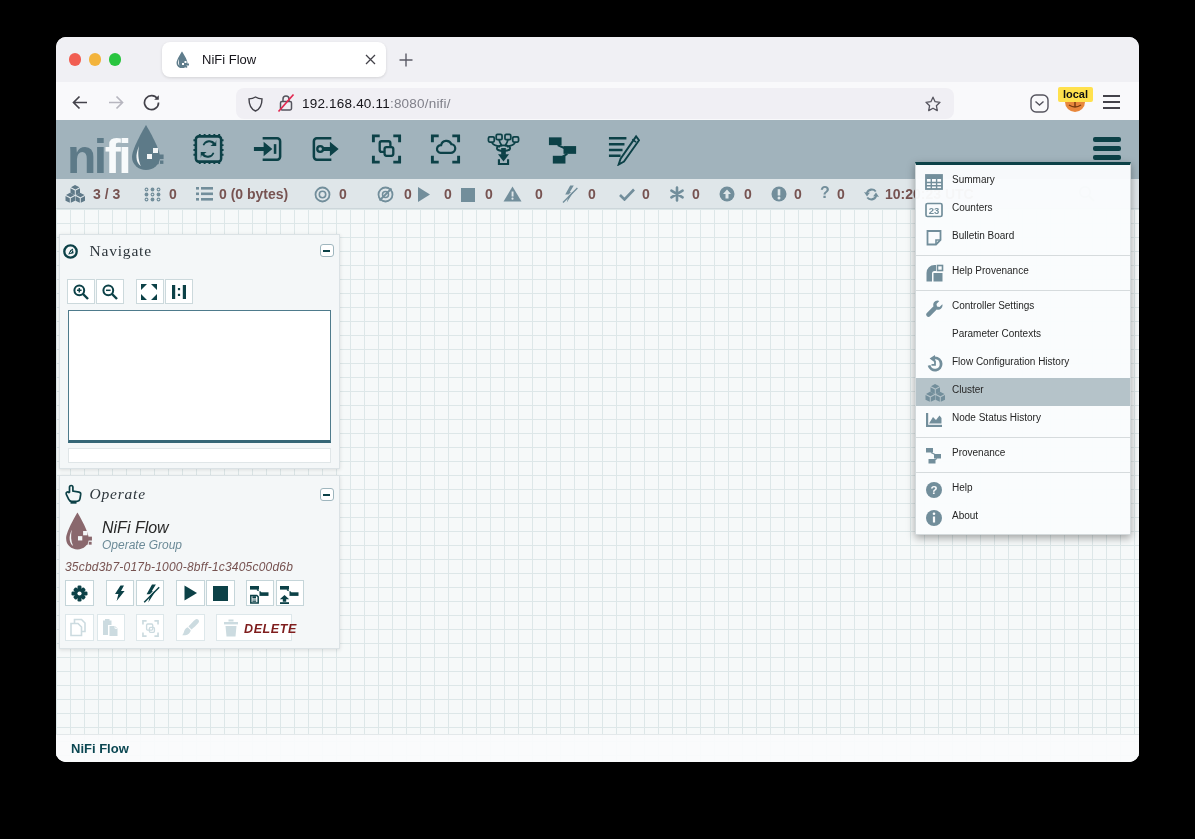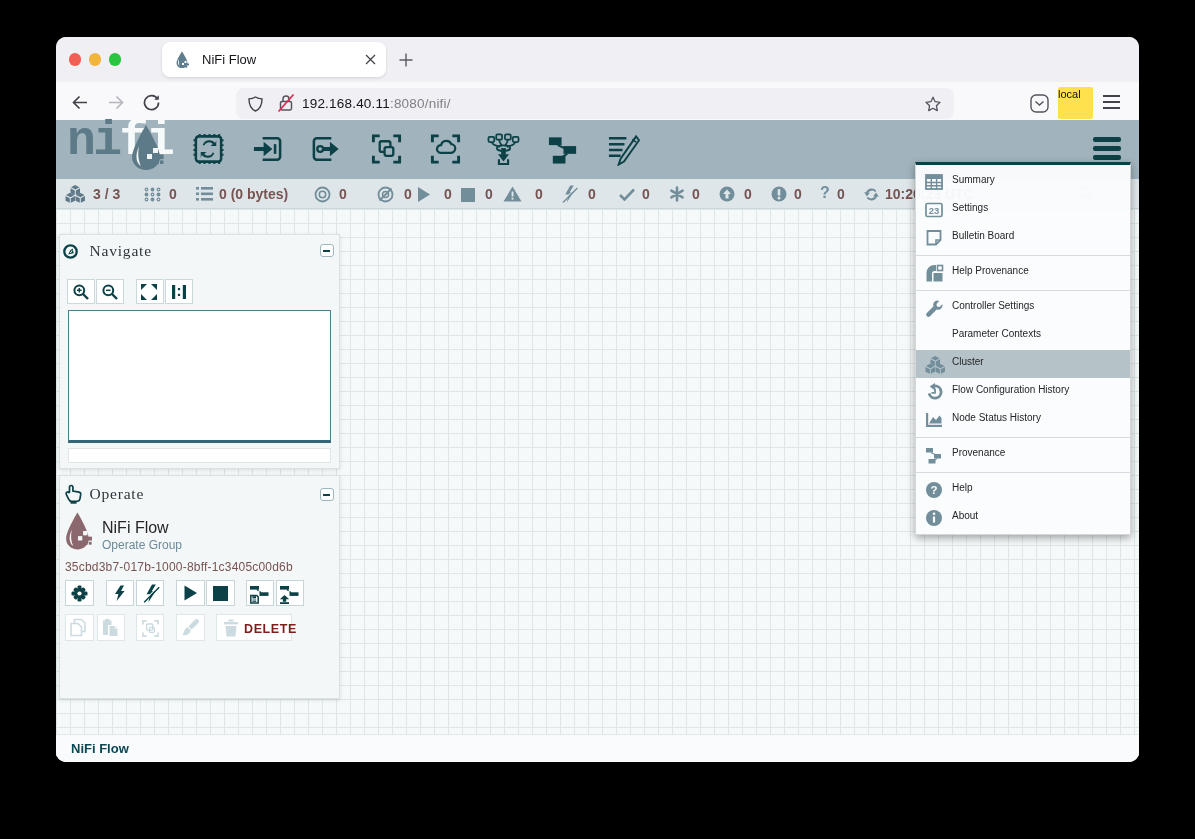--- a/index.html
+++ b/index.html
@@ -13,21 +13,21 @@
 .tl{width:12.5px;height:12.5px;border-radius:50%;top:16.3px;}
 #tab{left:106px;top:5px;width:224px;height:35px;background:#fff;border-radius:8px;
   box-shadow:0 1px 3px rgba(0,0,0,.12);}
 #tabtitle{left:40px;top:10px;font-size:13px;color:#15141a;}
 #navbar{left:0;top:45px;width:1083px;height:38px;background:#f9f9fb;}
 #urlbar{left:180px;top:51px;width:718px;height:31px;background:#f0eff4;border-radius:8px;}
 #urltext{left:246px;top:58.5px;font-size:13.5px;color:#15141a;letter-spacing:.2px;text-align:center;}
 #urltext .dim{color:#80808a;}
 
 #nifihead{left:0;top:83px;width:1083px;height:59px;background:#a1b3bc;}
-#logotext{left:11px;top:80px;font-size:48px;line-height:48px;font-weight:bold;letter-spacing:-2.5px;color:#5d7a88;font-family:Liberation Mono, monospace;}
+#logotext{left:11px;top:96px;font-size:48px;line-height:48px;font-weight:bold;letter-spacing:-2.5px;color:#5d7a88;}
 #logotext .fi{color:#f7fafb;}
 .tbicon{top:95px;width:33px;height:34px;}
 #burger{left:1037px;top:100px;width:28px;height:23px;}
 #burger div{position:absolute;left:0;width:28px;height:4.6px;border-radius:2px;background:#0c4147;}
 
 #statusbar{left:0;top:142px;width:1083px;height:30px;background:#dfe6e9;
   border-bottom:1px solid #ccd6da;}
 .sic{top:149px;}
 .cnt{top:149px;font-size:14px;font-weight:bold;color:#775351;}
 
@@ -36,21 +36,21 @@
   background-image:linear-gradient(#dde7e8 1px,transparent 1px),
     linear-gradient(90deg,#dde7e8 1px,transparent 1px);
   background-size:14px 14px;}
 #crumb{left:0;top:697px;width:1083px;height:28px;background:rgba(250,251,252,.93);
   border-top:1px solid #e3e8ea;}
 #crumbtext{left:15px;top:704px;font-size:13px;font-weight:bold;color:#0b4752;}
 
 .panel{left:2.5px;width:281px;background:#f4f7f8;border:1px solid #dbe2e5;
   box-shadow:0 1px 4px rgba(0,0,0,.12);padding-left:27px;}
 #navpanel{top:197px;height:235px;}
-#oppanel{top:438px;height:224px;}
+#oppanel{top:438px;height:174px;font-style:italic;}
 .ptitle{font-family:"Liberation Serif",serif;font-size:15.5px;font-weight:500;letter-spacing:.8px;color:#2d363c;}
 .minbtn{left:260px;width:14px;height:13px;background:#fff;border:1px solid #9fb6be;
   border-radius:3px;}
 .minbtn div{position:absolute;left:2.5px;top:5px;width:7px;height:1.6px;background:#0c4147;}
 .zbtn{top:44px;height:25px;width:28px;background:#fff;border:1px solid #ccd9dc;}
 #birdseye{left:8px;top:75px;width:263px;height:133px;background:#fff;
   border:1px solid #4e7b8c;border-bottom:3px solid #356676;}
 #bslider{left:8px;top:213px;width:263px;height:15px;background:#fff;border:1px solid #e0e6e8;}
 .obtn{height:26px;width:28.5px;background:#fff;border:1px solid #c5d5d9;top:104px;}
 .obtn2{height:27px;width:28.5px;background:#fff;border:1px solid #dde7ea;top:138px;}
@@ -120,22 +120,22 @@
     <path d="M8 1.2 L10.1 5.7 L15 6.3 L11.4 9.7 L12.3 14.6 L8 12.2 L3.7 14.6 L4.6 9.7 L1 6.3 L5.9 5.7 Z" fill="none" stroke="#55545e" stroke-width="1.3" stroke-linejoin="round"></path>
   </svg>
   <svg class="abs" style="left:974px;top:57px;" width="19" height="19" viewBox="0 0 19 19">
     <rect x="1" y="1" width="17" height="17" rx="5" fill="none" stroke="#55545e" stroke-width="1.4"></rect>
     <path d="M5.5 7.5 L9.5 11 L13.5 7.5" fill="none" stroke="#55545e" stroke-width="1.4"></path>
   </svg>
   <div class="abs" style="left:1009px;top:55px;width:20px;height:20px;border-radius:50%;background:#e8873c;"></div>
   <svg class="abs" style="left:1009px;top:55px;" width="20" height="20" viewBox="0 0 20 20">
     <path d="M4 8 Q10 4 16 8 M4 13 Q10 17 16 13 M10 5 V15" stroke="#7a3c10" stroke-width="1.5" fill="none"></path>
   </svg>
-  <div class="abs" style="left:1002px;top:50px;width:35px;height:32px;background:#ffe14d;border-radius:2px;
-    font-size:11px;font-weight:normal;color:#111;line-height:15px;">local</div>
+  <div class="abs" style="left:1002px;top:50px;width:35px;height:15px;background:#ffe14d;border-radius:2px;
+    font-size:11px;font-weight:bold;color:#111;text-align:center;line-height:15px;">local</div>
   <div class="abs" style="left:1047px;top:58px;width:17px;height:2px;background:#43424a;"></div>
   <div class="abs" style="left:1047px;top:64px;width:17px;height:2px;background:#43424a;"></div>
   <div class="abs" style="left:1047px;top:70px;width:17px;height:2px;background:#43424a;"></div>
 
   <div id="nifihead" class="abs"></div>
   <div id="logotext" class="abs">ni<span class="fi">fi</span></div>
   <svg class="abs" style="left:74px;top:87px;" width="36" height="47" viewBox="0 0 36 47">
     <path d="M16 1 C16 1 2 24 2 33 a14 13 0 0 0 28 0 C30 24 16 1 16 1Z" fill="#5d7a88"></path>
     <path d="M9 22 C7 27 6.2 31 6.5 33.5 a11.5 11.5 0 0 0 4.3 8.8 C8 35 7.8 29 9 22Z" fill="#f2f5f6"></path>
     <rect x="17" y="30" width="5" height="5" fill="#f2f5f6"></rect>
@@ -465,21 +465,21 @@
         <rect x="1" y="2" width="16" height="4" fill="#728e9b"></rect>
         <path d="M1 9.5 h16 M1 12.8 h16 M6.3 6 v10 M11.6 6 v10" stroke="#728e9b" stroke-width="1.4"></path>
       </svg>
       <div class="mtext">Summary</div>
     </div>
     <div class="mi">
       <svg width="18" height="18" viewBox="0 0 18 18">
         <rect x="1" y="2.5" width="16" height="13" rx="1.5" fill="none" stroke="#728e9b" stroke-width="1.7"></rect>
         <text x="9" y="12.6" font-size="9.5" font-weight="bold" fill="#728e9b" text-anchor="middle" font-family="Liberation Sans">23</text>
       </svg>
-      <div class="mtext">Settings</div>
+      <div class="mtext">Counters</div>
     </div>
     <div class="mi">
       <svg width="18" height="18" viewBox="0 0 18 18">
         <path d="M2.5 2 H15.5 V11 L11 15.5 H2.5Z" fill="none" stroke="#728e9b" stroke-width="1.8"></path>
         <path d="M15.5 11 H11 V15.5" fill="none" stroke="#728e9b" stroke-width="1.6"></path>
       </svg>
       <div class="mtext">Bulletin Board</div>
     </div>
     <div class="msep"></div>
     <div class="mi">
@@ -493,39 +493,39 @@
     <div class="msep"></div>
     <div class="mi">
       <svg width="18" height="18" viewBox="0 0 18 18">
         <path d="M12.5 1.5 a4.3 4.3 0 0 0 -4 5.8 L1.6 14.2 a2.3 2.3 0 0 0 3.2 3.2 L11.7 10.5 a4.3 4.3 0 0 0 5.6-5.3 L14.5 8 12 7.5 11.5 5 14.3 2A4.3 4.3 0 0 0 12.5 1.5Z" fill="#728e9b"></path>
       </svg>
       <div class="mtext">Controller Settings</div>
     </div>
     <div class="mi">
         <div class="mtext">Parameter Contexts</div>
       </div>
+    <div class="mi">
+      <svg width="18" height="18" viewBox="0 0 18 18">
+        <path d="M10 1.5 a7.5 7.5 0 1 1 -7.3 9.3 l2.7-.7 a4.7 4.7 0 1 0 4.6-5.8 v3.2 L4.6 3.4 10 0Z" fill="#728e9b"></path>
+        <path d="M10 5.5 V9.8 H6.5" fill="none" stroke="#728e9b" stroke-width="1.8"></path>
+      </svg>
+      <div class="mtext">Flow Configuration History</div>
+    </div>
     <div class="mi hil">
       <svg width="20" height="19" viewBox="0 0 20 19">
         <g fill="#728e9b">
           <path d="M6 3.2 L10 1 l4.5 2.2 L10.5 5.6Z M5.5 4.3 L9.8 6.6 V11 L5.5 9Z M10.8 6.6 L15 4.3 V9 l-4.2 2Z"></path>
           <path d="M1 10.9 L5 8.7 l4.5 2.2 L5.5 13.3Z M0.5 12 L4.8 14.3 V18.7 L0.5 16.7Z M5.8 14.3 L10 12 v4.7 l-4.2 2Z"></path>
           <path d="M11 10.9 L15 8.7 l4.5 2.2 -4 2.4Z M10.5 12 L14.8 14.3 V18.7 L10.5 16.7Z M15.8 14.3 L20 12 v4.7 l-4.2 2Z"></path>
         </g>
       </svg>
       <div class="mtext">Cluster</div>
     </div>
     <div class="mi">
       <svg width="18" height="18" viewBox="0 0 18 18">
-        <path d="M10 1.5 a7.5 7.5 0 1 1 -7.3 9.3 l2.7-.7 a4.7 4.7 0 1 0 4.6-5.8 v3.2 L4.6 3.4 10 0Z" fill="#728e9b"></path>
-        <path d="M10 5.5 V9.8 H6.5" fill="none" stroke="#728e9b" stroke-width="1.8"></path>
-      </svg>
-      <div class="mtext">Flow Configuration History</div>
-    </div>
-    <div class="mi">
-      <svg width="18" height="18" viewBox="0 0 18 18">
         <rect x="1" y="2" width="2.2" height="14" fill="#728e9b"></rect>
         <rect x="1" y="13.8" width="16" height="2.2" fill="#728e9b"></rect>
         <path d="M4 12.5 L8 6 L11 9 L14.5 4.5 L16.5 7 V12.5Z" fill="#728e9b"></path>
       </svg>
       <div class="mtext">Node Status History</div>
     </div>
     <div class="msep"></div>
     <div class="mi">
       <svg width="18" height="18" viewBox="0 0 18 18">
         <rect x="1" y="2" width="7" height="4.5" fill="#728e9b"></rect>

